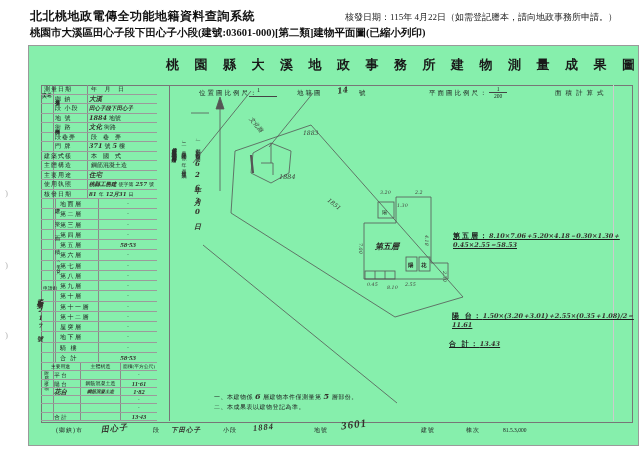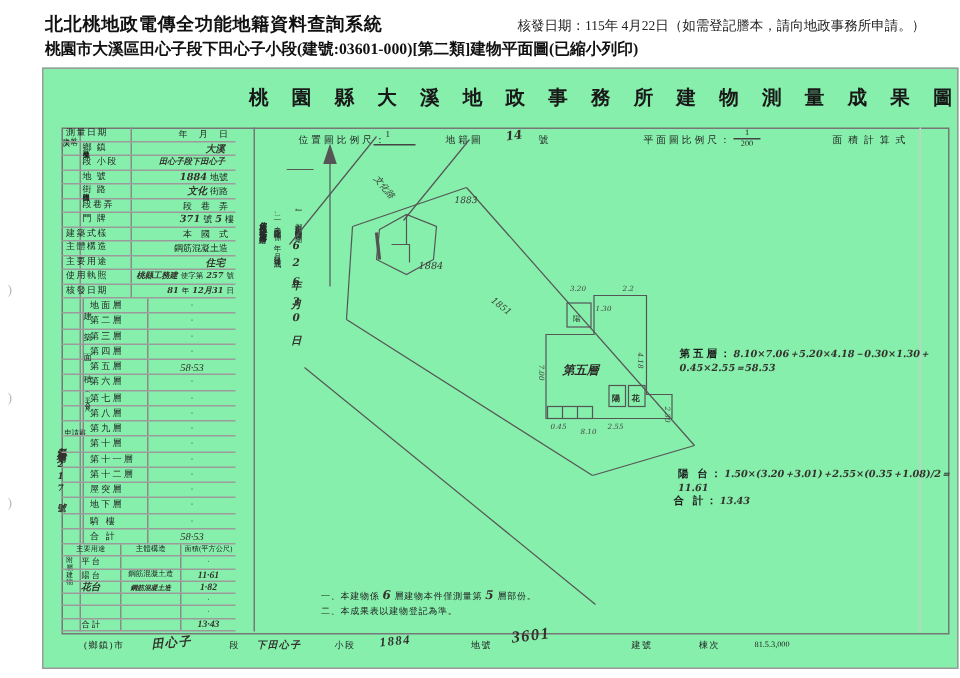--- a/index.html
+++ b/index.html
@@ -23,50 +23,50 @@
   .frac1-bar{left:220px;top:50px;width:28px;border-top:1px solid #444;}
   .frac2{left:460px;top:40px;width:18px;text-align:center;font-size:5.5px;line-height:6px;}
   .frac2 .num{border-bottom:1px solid #444;display:block;}
   .hw{font-style:italic;font-weight:600;color:#34322c;font-family:"DejaVu Serif","Liberation Serif",serif;}
   
   .itable{left:12px;top:39px;width:128px;height:336px;border-right:1px solid #777;}
   .rows{left:12px;width:116px;}
   .irow{display:flex;height:9.5px;line-height:9px;font-size:6px;border-bottom:1px solid #9b9b9b;box-sizing:border-box;}
   .ilab{width:47px;border-right:1px solid #8a8a8a;box-sizing:border-box;padding-left:3px;letter-spacing:1px;white-space:nowrap;overflow:hidden;}
   .irow.ind .ilab{padding-left:14px;}
-  .ival{flex:1;text-align:right;white-space:nowrap;overflow:hidden;}
+  .ival{flex:1;text-align:left;white-space:nowrap;overflow:hidden;}
   .ival span{margin:0 1px;}
   .irow.sm .ival{font-size:5px;}
   .irow .hw{font-size:6.5px;}
   .irow.sm .hw{font-size:5.5px;}
   
   .floors{left:12px;top:153px;width:116px;}
   .frow{display:flex;height:10.25px;line-height:10px;font-size:6px;border-bottom:1px solid #9b9b9b;box-sizing:border-box;padding-left:14px;}
   .flab{width:44px;border-left:1px solid #8a8a8a;border-right:1px solid #8a8a8a;box-sizing:border-box;padding-left:4px;letter-spacing:1.5px;white-space:nowrap;}
   .fval{flex:1;text-align:center;}
-  .frow.hwv .fval{font-style:italic;font-weight:400;color:#34322c;font-size:7px;}
+  .frow.hwv .fval{font-style:italic;font-weight:700;color:#34322c;font-size:7px;}
   
   .attached{left:12px;top:317px;width:116px;}
   .ahead,.arow{display:flex;height:8.28px;line-height:8px;font-size:5.5px;border-bottom:1px solid #9b9b9b;box-sizing:border-box;}
   .ac1{width:40px;border-right:1px solid #8a8a8a;box-sizing:border-box;text-align:center;white-space:nowrap;}
   .ac2{width:40px;border-right:1px solid #8a8a8a;box-sizing:border-box;text-align:center;white-space:nowrap;font-size:5px;}
   .ac3{flex:1;text-align:center;white-space:nowrap;}
   .ahead{font-size:4.8px;}
   .arow.hwv .ac3,.arow.hwall .ac1,.arow.hwall .ac2,.arow.hwall .ac3{font-style:italic;font-weight:600;color:#34322c;font-size:6.5px;}
   .arow.hwall .ac2{font-size:4.5px;}
   
   .vtext{writing-mode:vertical-rl;text-orientation:upright;white-space:nowrap;}
   .vnote{font-size:5px;letter-spacing:1px;color:#2a2a2a;}
   .vnote .hw{font-size:7px;letter-spacing:2px;}
   .collab{font-size:4.6px;letter-spacing:1px;}
   .seclab{font-size:5.5px;letter-spacing:14px;}
   .seclab .sub{font-size:4px;letter-spacing:2px;}
   .stamp{font-size:6px;letter-spacing:1px;}
   
-  .calc{font-size:6.5px;}
+  .calc{font-size:6.5px;text-decoration:underline;}
   .calc .lab{font-weight:bold;font-size:7px;letter-spacing:2px;}
   .calc .hw{font-size:6.5px;}
   
   .bnote{font-size:6px;letter-spacing:.5px;white-space:nowrap;}
   .bnote .hw{font-size:8px;}
   .foot{font-size:6px;letter-spacing:1px;white-space:nowrap;}
   .foot.hwv2{font-style:italic;font-weight:600;color:#34322c;}
   svg text{font-family:"DejaVu Serif","Liberation Serif",serif;}
 </style>
 </head>
@@ -395,21 +395,21 @@
       <text x="176" y="201">0.45</text>
     </g>
   </svg>
 
   <div class="abs calc" style="left:424px;top:185px;width:178px;">
     <span class="lab">第五層：</span><span class="hw">8.10×7.06＋5.20×4.18－0.30×1.30＋0.45×2.55＝58.53</span>
   </div>
   <div class="abs calc" style="left:423px;top:265px;width:182px;">
     <span class="lab">陽 台：</span><span class="hw">1.50×(3.20＋3.01)＋2.55×(0.35＋1.08)/2＝11.61</span>
   </div>
-  <div class="abs calc" style="left:420px;top:283px;text-align:right;">
+  <div class="abs calc" style="left:420px;top:293px;text-align:right;">
     <span class="lab">合 計：</span><span class="hw">13.43</span>
   </div>
 
   <div class="abs bnote" style="left:185px;top:345px;">
     <span>一、本建物係</span>
     <span class="hw">6</span>
     <span>層建物本件僅測量第</span>
     <span class="hw">5</span>
     <span>層部份。</span>
   </div>

